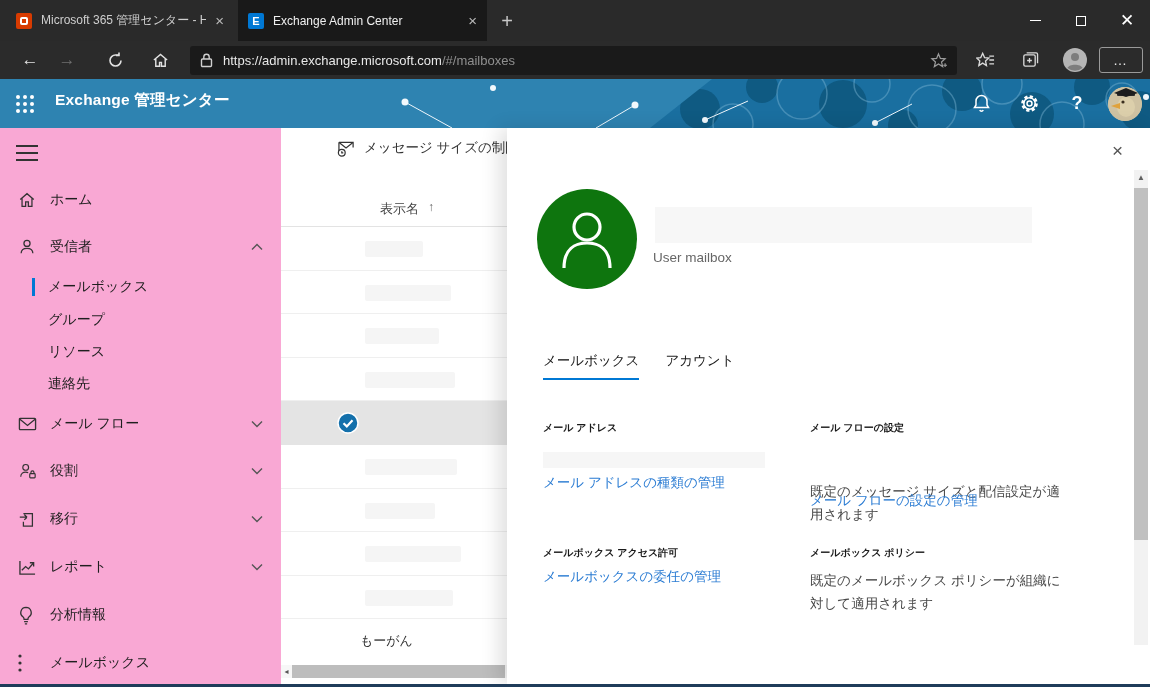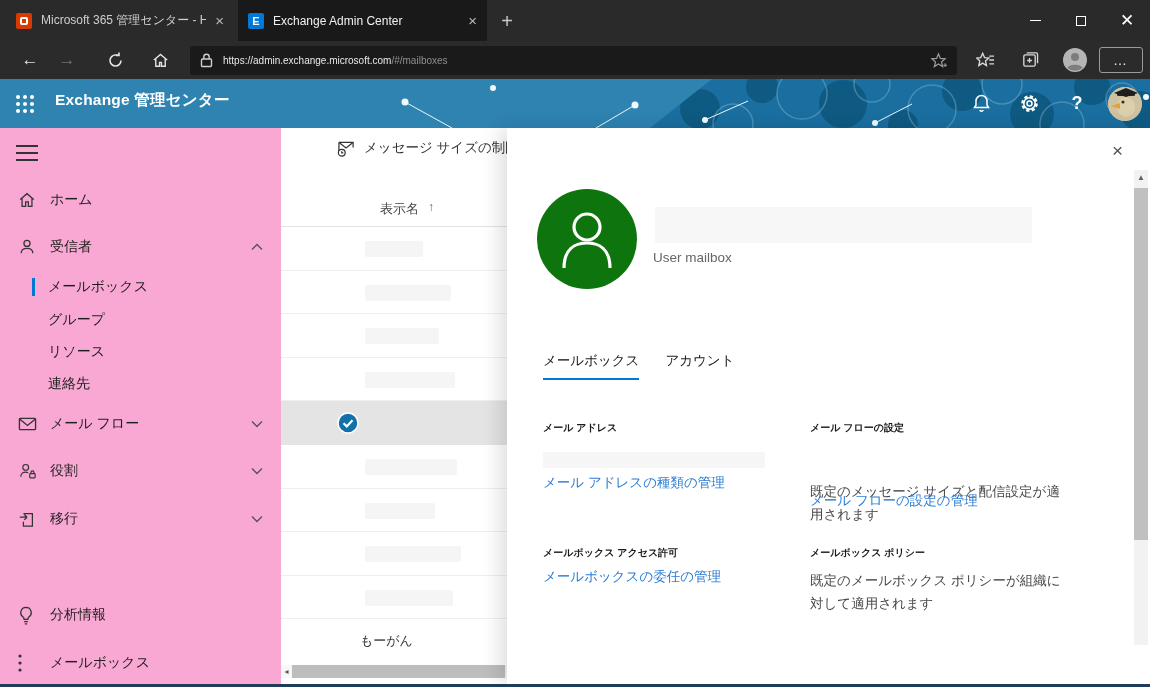--- a/index.html
+++ b/index.html
@@ -20,21 +20,21 @@
   .favicon-exchange { background:#0078d4; color:#fff; font-size:11px; font-weight:bold; }
   .newtab { position:absolute; left:494px; top:8px; width:26px; height:26px; color:#c8c8c8; font-size:20px; display:flex; align-items:center; justify-content:center; }
   .winbtn { position:absolute; top:0; width:46px; height:41px; display:flex; align-items:center; justify-content:center; color:#fff; }
   .win-min { left:1012px; } .win-max { left:1058px; } .win-close { left:1104px; font-size:17px; }
   .win-min .bar { width:11px; height:1px; background:#fff; }
   .win-max .box { width:10px; height:10px; border:1px solid #fff; }
 
   .navbar { position:absolute; left:0; top:41px; width:1150px; height:38px; background:#2b2b2b; }
   .nav-ico { position:absolute; top:0; height:38px; width:34px; display:flex; align-items:center; justify-content:center; color:#e2e2e2; font-size:17px; }
   .urlbox { position:absolute; left:190px; top:5px; width:767px; height:29px; background:#1a1a1a; border-radius:3px; display:flex; align-items:center; padding:0 10px; gap:10px; }
-  .url-text { font-size:10px; white-space:nowrap; overflow:hidden; flex:1; }
+  .url-text { font-size:13px; white-space:nowrap; overflow:hidden; flex:1; }
   .url-host { color:#e8e8e8; } .url-path { color:#8f8f8f; }
   .nav-right { position:absolute; top:0; height:38px; display:flex; align-items:center; justify-content:center; color:#dadada; }
   .more-box { left:1099px; width:44px; height:26px; top:6px; border:1px solid #9a9a9a; border-radius:3px; position:absolute; display:flex; align-items:center; justify-content:center; color:#e8e8e8; font-size:14px; letter-spacing:2px; }
 
   
   .appbar { position:absolute; left:0; top:79px; width:1150px; height:49px; overflow:hidden; }
   .appbar svg.bg { position:absolute; left:0; top:0; }
   .appbar-title { position:absolute; left:55px; top:0; height:43px; display:flex; align-items:center; color:#fff; font-size:15.5px; font-weight:bold; letter-spacing:.2px; }
   .waffle { position:absolute; left:13px; top:13px; width:24px; height:24px; display:flex; align-items:center; justify-content:center; }
   .app-ico { position:absolute; top:0; height:49px; width:40px; display:flex; align-items:center; justify-content:center; color:#fff; }
@@ -334,20 +334,35 @@
           </svg>
       </span>
       <span class="lbl">移行</span>
       <span class="chev">
         <svg width="12" height="8" viewBox="0 0 12 8" fill="none" stroke="#555" stroke-width="1.4">
             <polyline points="1,1.5 6,6.5 11,1.5"></polyline>
           </svg>
       </span>
     </div>
 
+    <div class="side-item" style="top:422px;">
+      <span class="ic">
+        <svg width="19" height="17" viewBox="0 0 20 18" fill="none" stroke="#333" stroke-width="1.4">
+            <path d="M2 2 V16 H18"></path>
+            <polyline points="4,12 8,8 11,10.5 16,4.5"></polyline>
+            <polyline points="12.5,4 16.5,4 16.5,8"></polyline>
+          </svg>
+      </span>
+      <span class="lbl">レポート</span>
+      <span class="chev">
+        <svg width="12" height="8" viewBox="0 0 12 8" fill="none" stroke="#555" stroke-width="1.4">
+            <polyline points="1,1.5 6,6.5 11,1.5"></polyline>
+          </svg>
+      </span>
+    </div>
 
     <div class="side-item" style="top:470px;">
       <span class="ic">
         <svg width="16" height="19" viewBox="0 0 16 20" fill="none" stroke="#333" stroke-width="1.4">
             <path d="M8 1.5 a5.5 5.5 0 0 1 3 10.1 c-.8.6-1 1.4-1 2.4 H6 c0-1-.2-1.8-1-2.4 A5.5 5.5 0 0 1 8 1.5 Z"></path>
             <path d="M6 16.5 h4 M6.8 18.8 h2.4"></path>
           </svg>
       </span>
       <span class="lbl">分析情報</span>
     </div>

